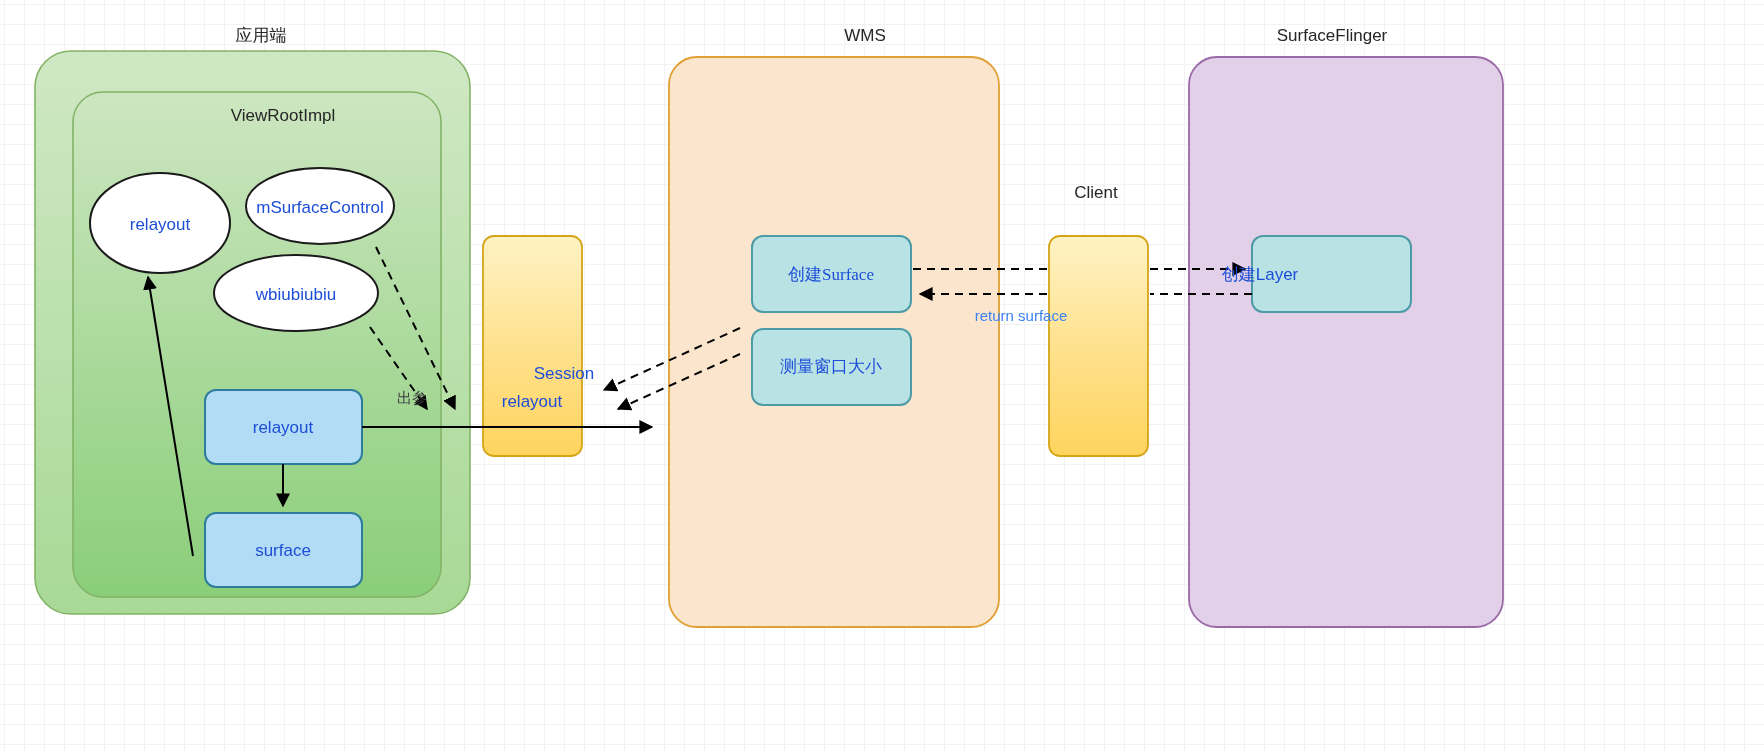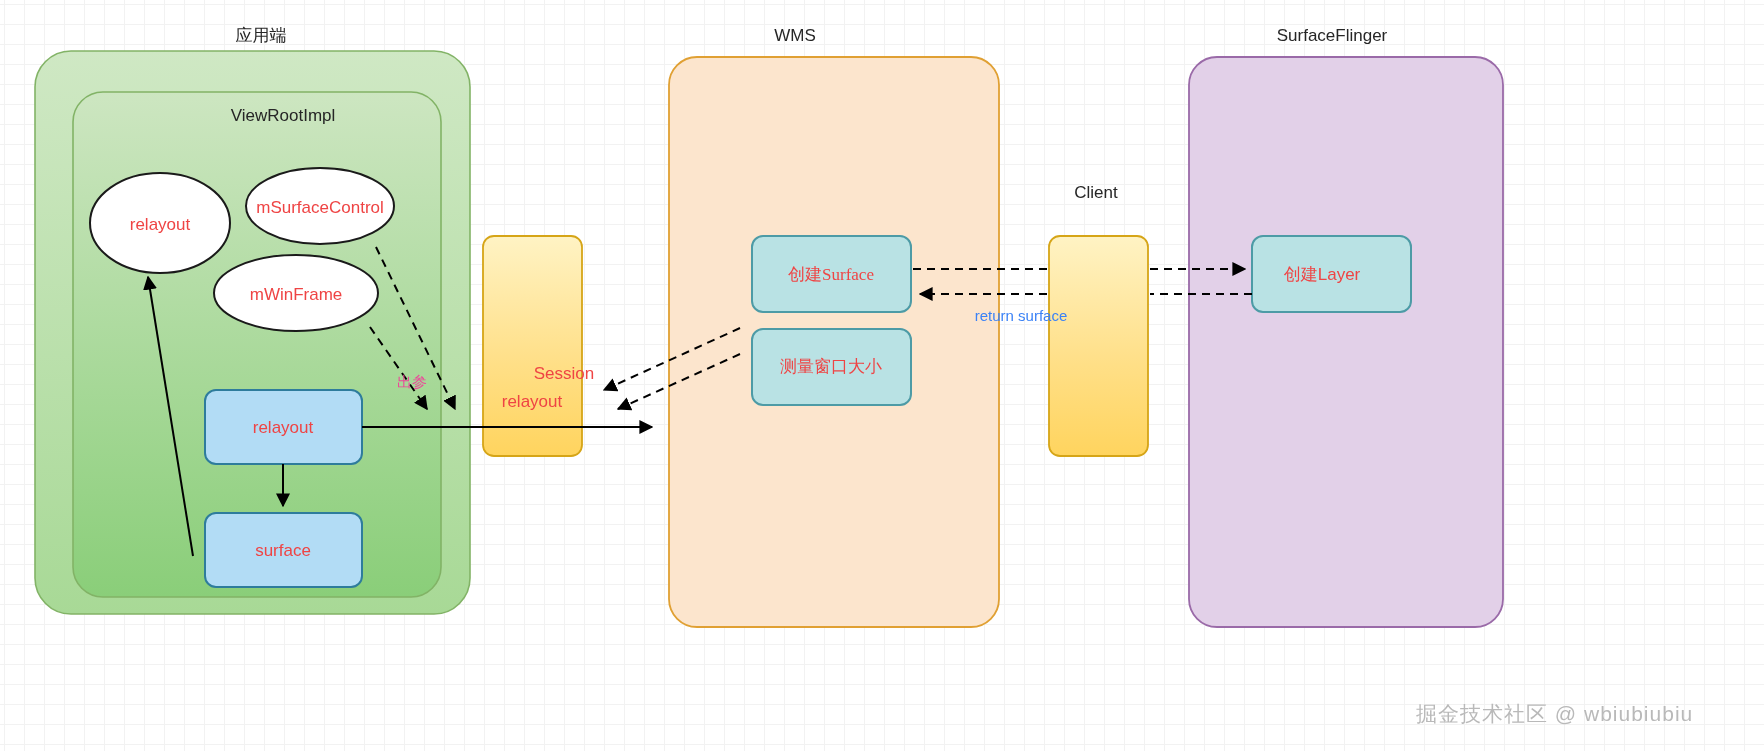--- a/index.html
+++ b/index.html
@@ -40,33 +40,34 @@
     white-space: nowrap;
     line-height: 1;
   }
   .pool-title {
     font-size: 17px;
     color: #262626;
     transform: translateX(-50%);
   }
   .node-text {
     font-size: 17px;
-    color: #ef4444;
+    color: #1d4ed8;
     transform: translate(-50%, -50%);
     text-align: center;
   }
   .edge-text {
     font-size: 15px;
     color: #3b82f6;
     transform: translate(-50%, -50%);
   }
   .edge-text-cn {
     font-size: 15px;
-    color: #ec4899;
+    color: #404040;
     transform: translate(-50%, -50%);
+    margin-top: 16px;
   }
   .watermark {
     position: absolute;
     font-size: 21px;
     color: #b9b9b9;
     white-space: nowrap;
     letter-spacing: 1px;
   }
 </style>
 </head>
@@ -188,37 +189,36 @@
     <g>
       <path d="M 1150 269 L 1245 269" fill="none" stroke="#000000" stroke-width="2" stroke-dasharray="8 6" marker-end="url(#arrowDash)"></path>
     </g>
 
     <g>
       <path d="M 1252 294 L 1150 294" fill="none" stroke="#000000" stroke-width="2" stroke-dasharray="8 6"></path>
     </g>
   </svg>
 
   <div class="lbl pool-title" style="left:261px; top:27px;">应用端</div>
-  <div class="lbl pool-title" style="left:795px; top:27px;">WMS</div>
+  <div class="lbl pool-title" style="left:865px; top:27px;">WMS</div>
   <div class="lbl pool-title" style="left:1096px; top:184px;">Client</div>
   <div class="lbl pool-title" style="left:1332px; top:27px;">SurfaceFlinger</div>
 
   <div class="lbl pool-title" style="left:283px; top:107px;">ViewRootImpl</div>
 
   <div class="lbl node-text" style="left:160px; top:224px;">relayout</div>
   <div class="lbl node-text" style="left:320px; top:207px;">mSurfaceControl</div>
-  <div class="lbl node-text" style="left:296px; top:294px;">mWinFrame</div>
+  <div class="lbl node-text" style="left:296px; top:294px;">wbiubiubiu</div>
 
   <div class="lbl node-text" style="left:283px; top:427px;">relayout</div>
   <div class="lbl node-text" style="left:283px; top:550px;">surface</div>
   <div class="lbl node-text" style="left:831px; top:274px;font-family:Liberation Serif, serif;">创建Surface</div>
   <div class="lbl node-text" style="left:831px; top:367px;font-family:Liberation Mono, monospace;">测量窗口大小</div>
-  <div class="lbl node-text" style="left:1322px; top:274px;">创建Layer</div>
+  <div class="lbl node-text" style="left:1260px; top:274px;">创建Layer</div>
 
   <div class="lbl node-text" style="left:564px; top:341px;margin-top:32px;">Session</div>
   <div class="lbl node-text" style="left:532px; top:401px;">relayout</div>
 
   <div class="lbl edge-text-cn" style="left:412px; top:381px;">出参</div>
   <div class="lbl edge-text" style="left:1021px; top:315px;">return surface</div>
 
-  <div class="watermark" style="left:1416px; top:700px;">掘金技术社区 @ wbiubiubiu</div>
 
 </div>
 
 </body></html>

